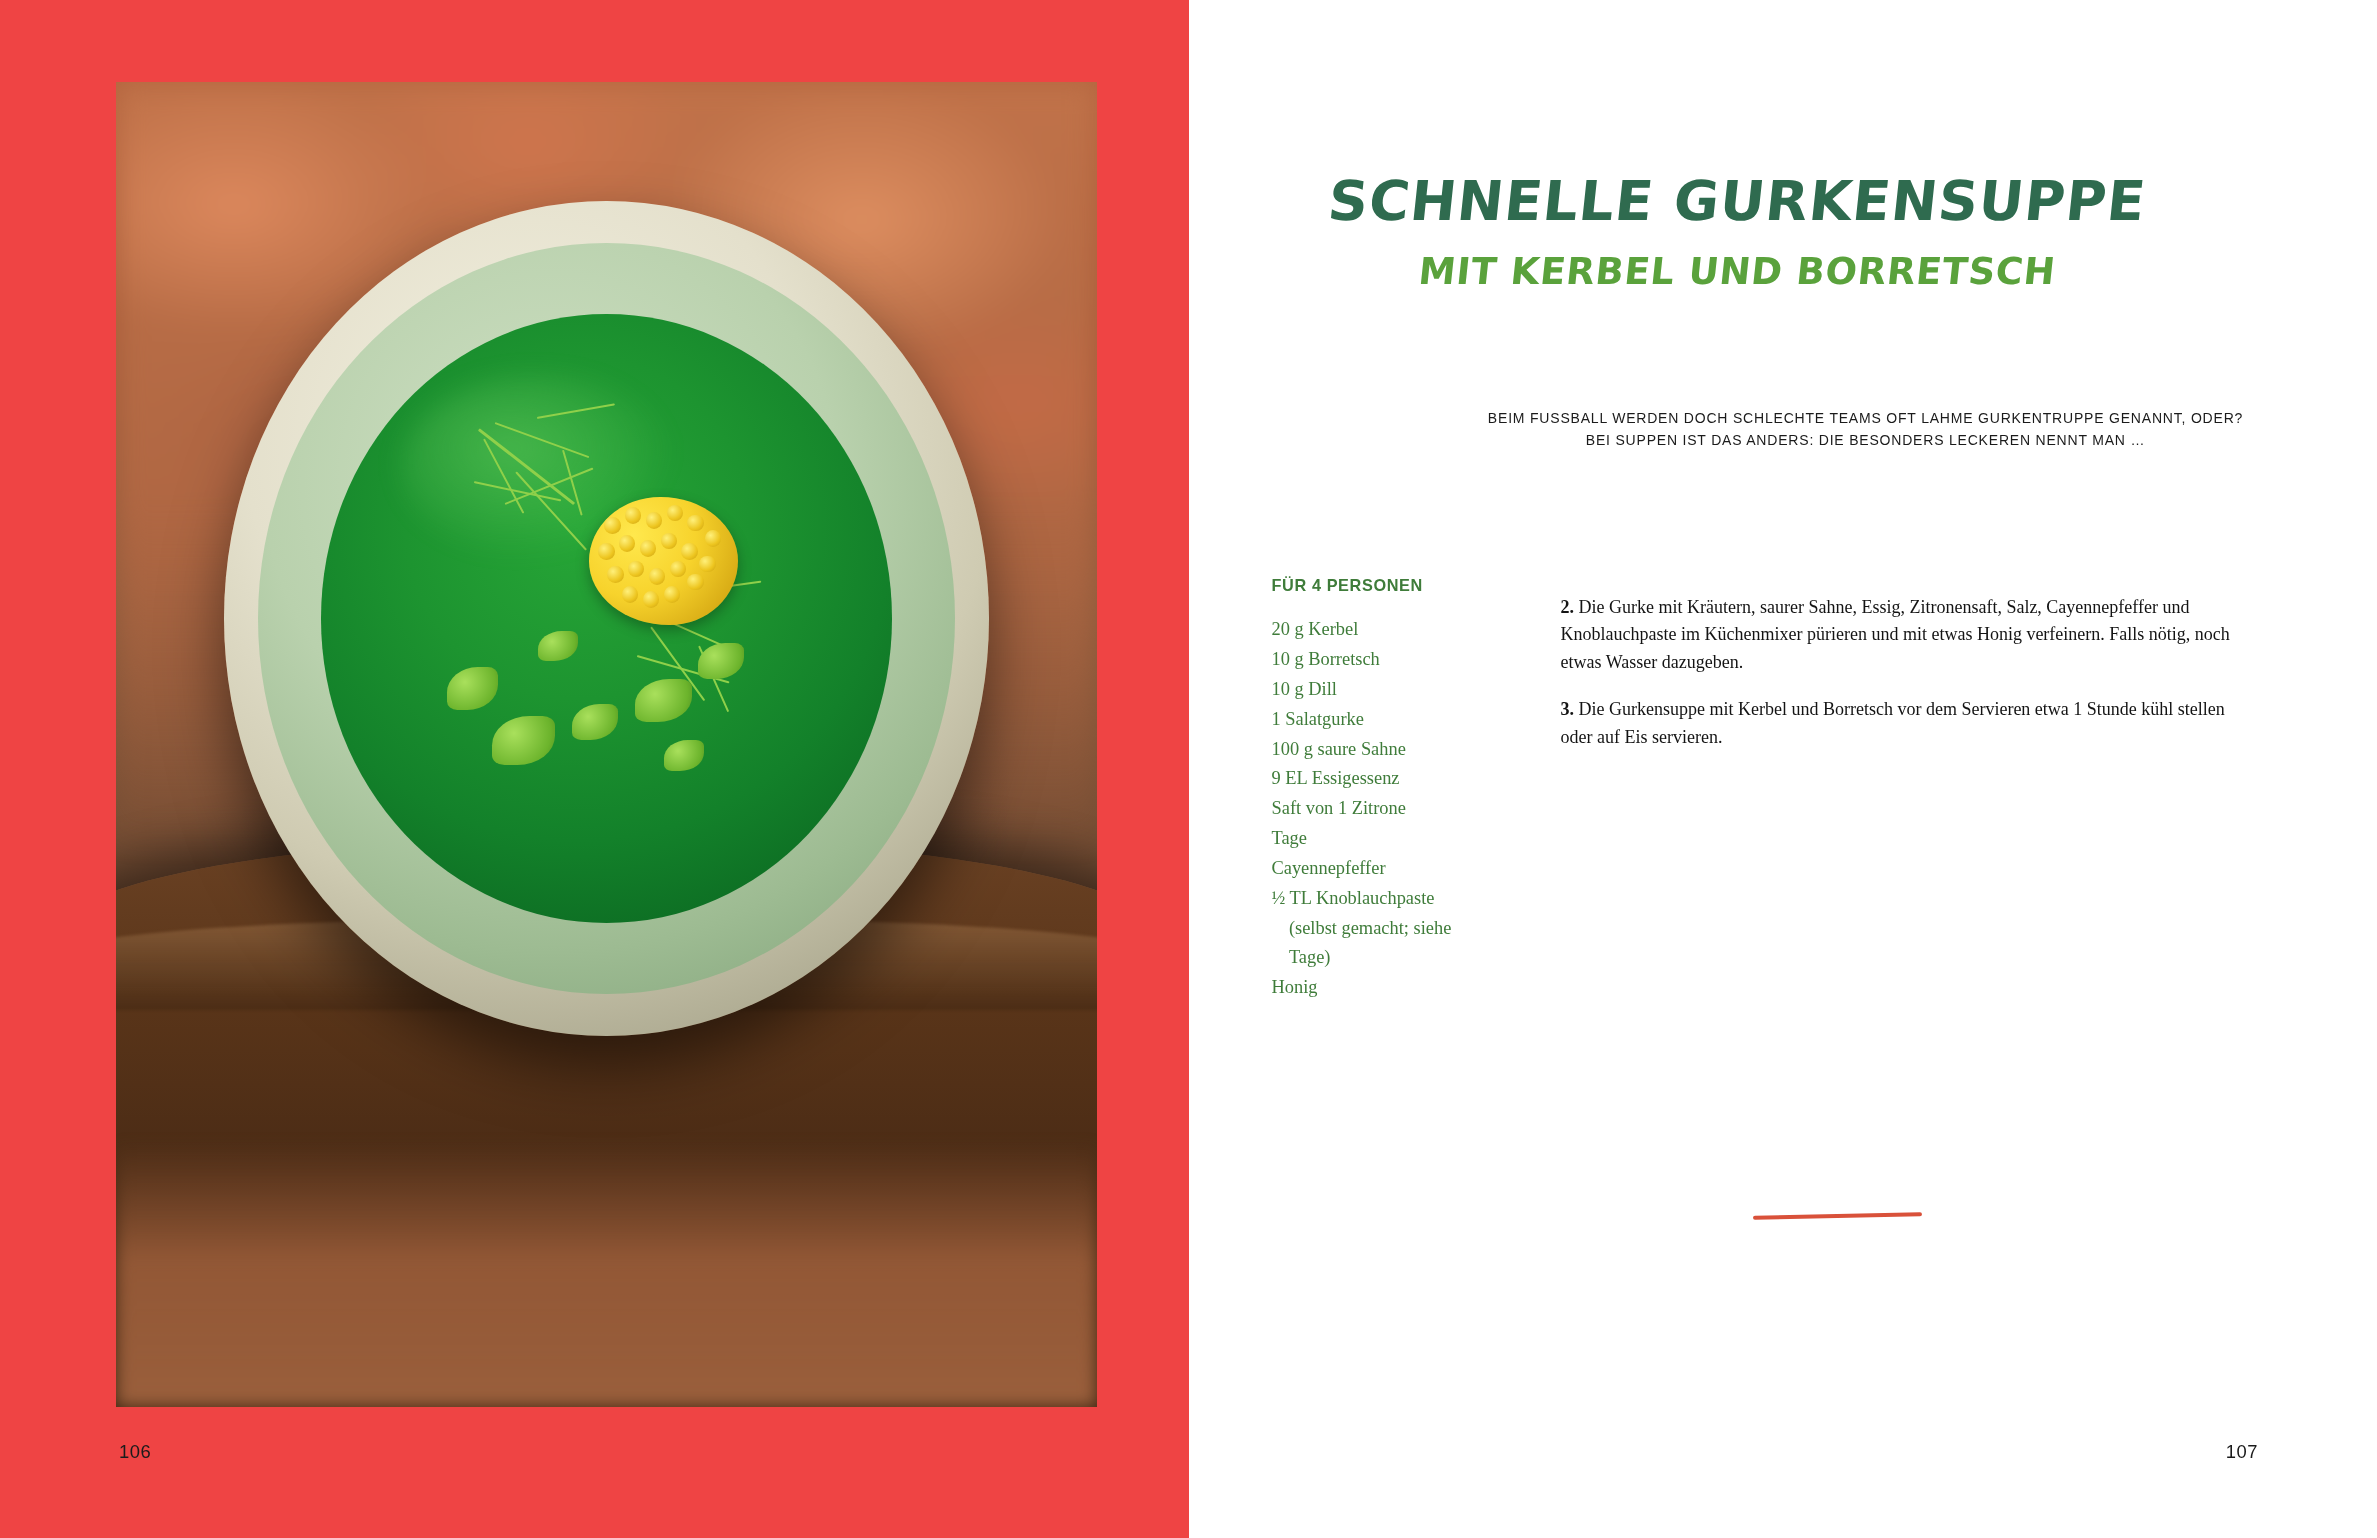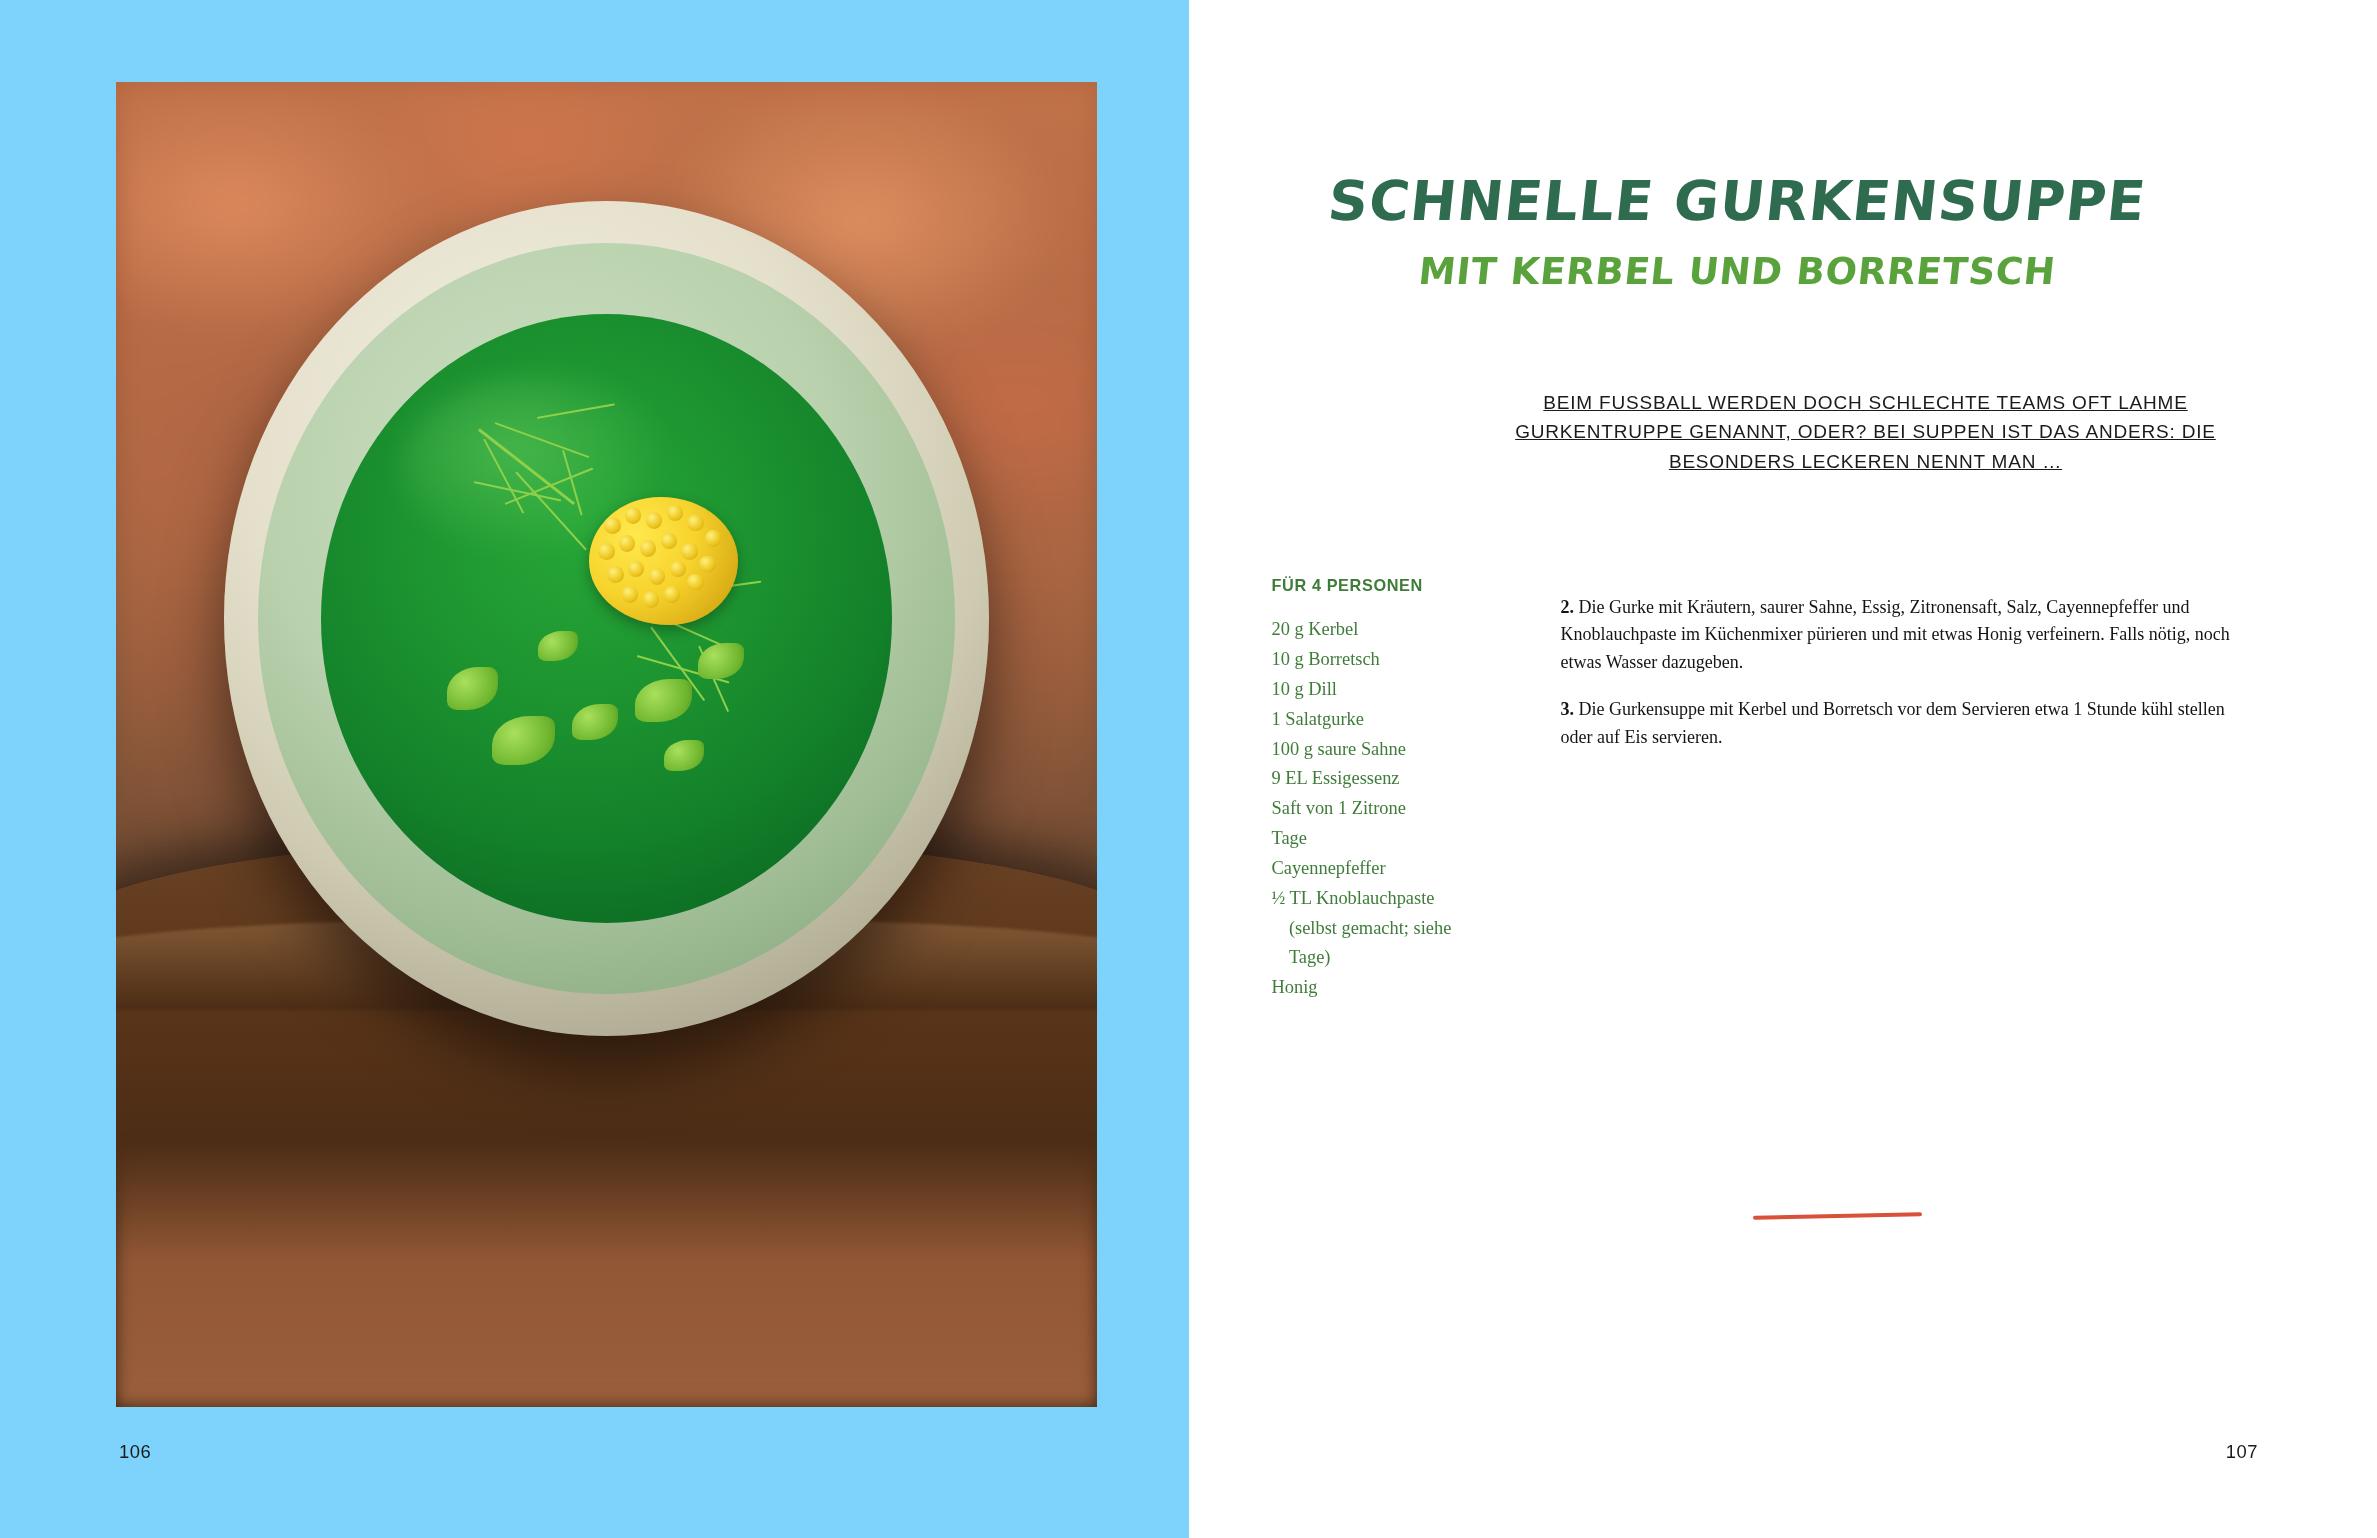--- a/index.html
+++ b/index.html
@@ -18,21 +18,21 @@
   
   .spread {
     position: absolute;
     inset: 0;
     display: flex;
   }
   .page-left {
     position: relative;
     width: 1189px;
     height: 1539px;
-    background: #7dd3fc;
+    background: #ef4444;
   }
   .page-right {
     position: relative;
     width: 1189px;
     height: 1539px;
     background: #ffffff;
   }
 
   
   .photo-frame {
@@ -190,28 +190,27 @@
     font-weight: 700;
     font-size: 37px;
     letter-spacing: 0.8px;
     color: #5aa23c;
     transform: skewX(-6deg);
   }
   .r-intro {
     position: absolute;
     left: 286px;
     width: 782px;
-    top: 388px;
+    top: 408px;
     text-align: center;
     font-family: "Liberation Sans", sans-serif;
-    font-size: 19px;
+    font-size: 14px;
     line-height: 1.55;
     letter-spacing: 0.8px;
     color: #1b1b1b;
-    text-decoration: underline;
   }
 
   .cols {
     position: absolute;
     left: 83px;
     top: 576px;
     width: 1027px;
     display: flex;
     gap: 44px;
   }

